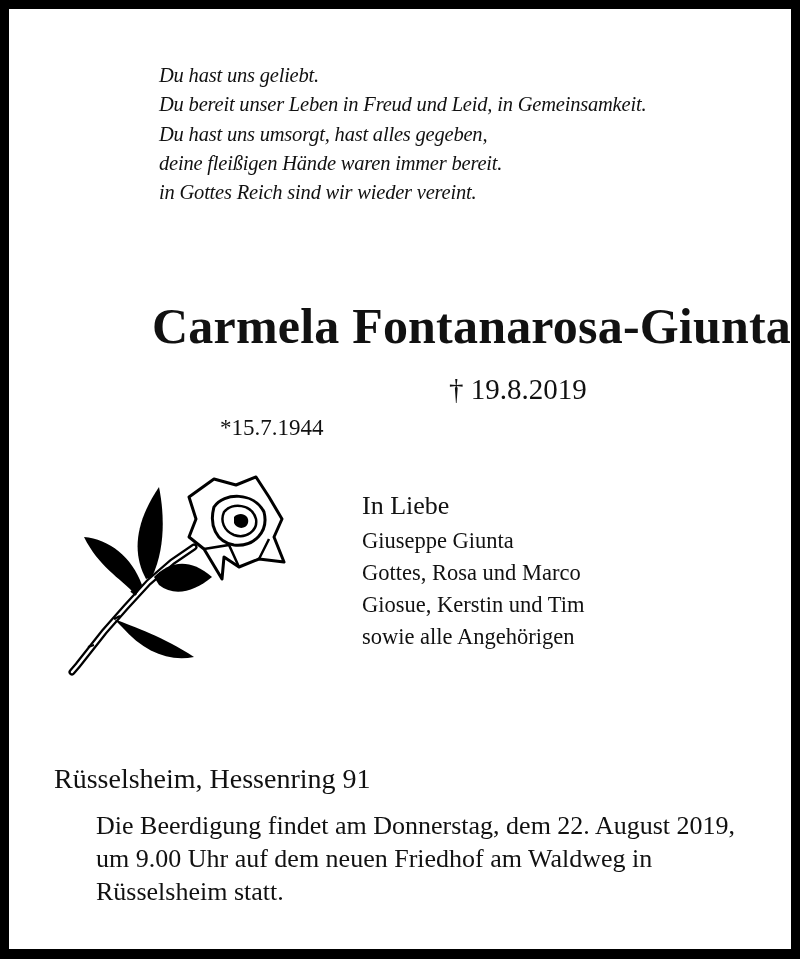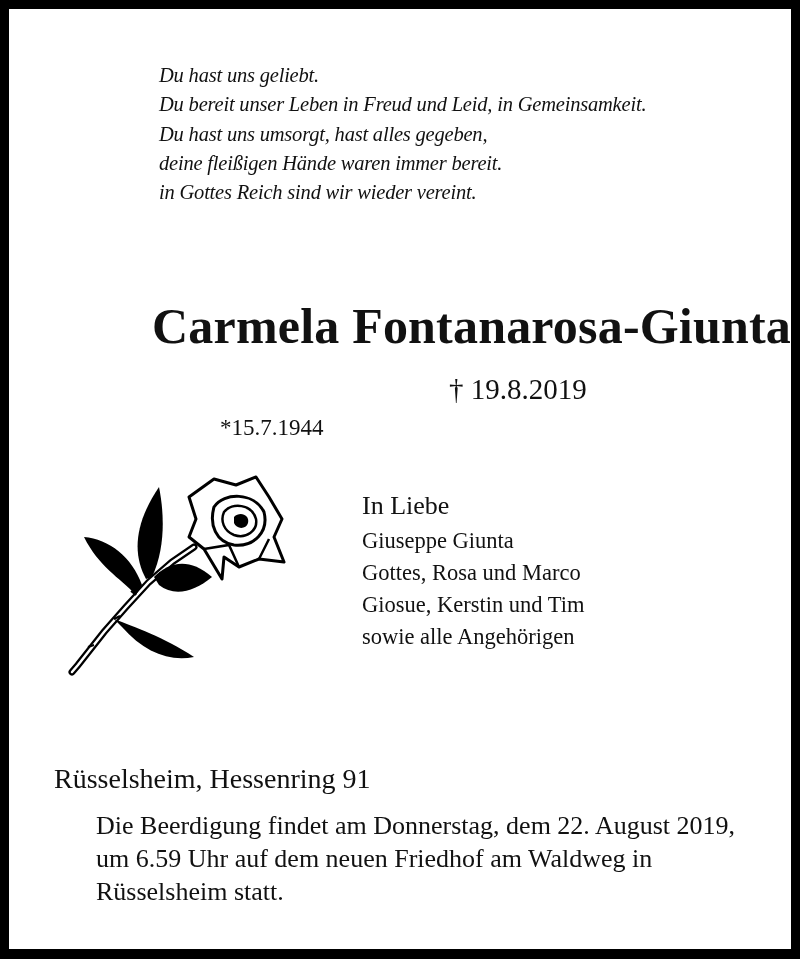--- a/index.html
+++ b/index.html
@@ -77,17 +77,17 @@
       <div>Gottes, Rosa und Marco</div>
       <div>Giosue, Kerstin und Tim</div>
       <div>sowie alle Angehörigen</div>
     </div>
   </div>
 
   <div class="address">Rüsselsheim, Hessenring 91</div>
 
   <div class="funeral">
     <div>Die Beerdigung findet am Donnerstag, dem 22. August 2019,</div>
-    <div>um 6.59 Uhr auf dem neuen Friedhof am Waldweg in</div>
+    <div>um 9.00 Uhr auf dem neuen Friedhof am Waldweg in</div>
     <div>Rüsselsheim statt.</div>
   </div>
 
 </div>
 
 </body></html>

